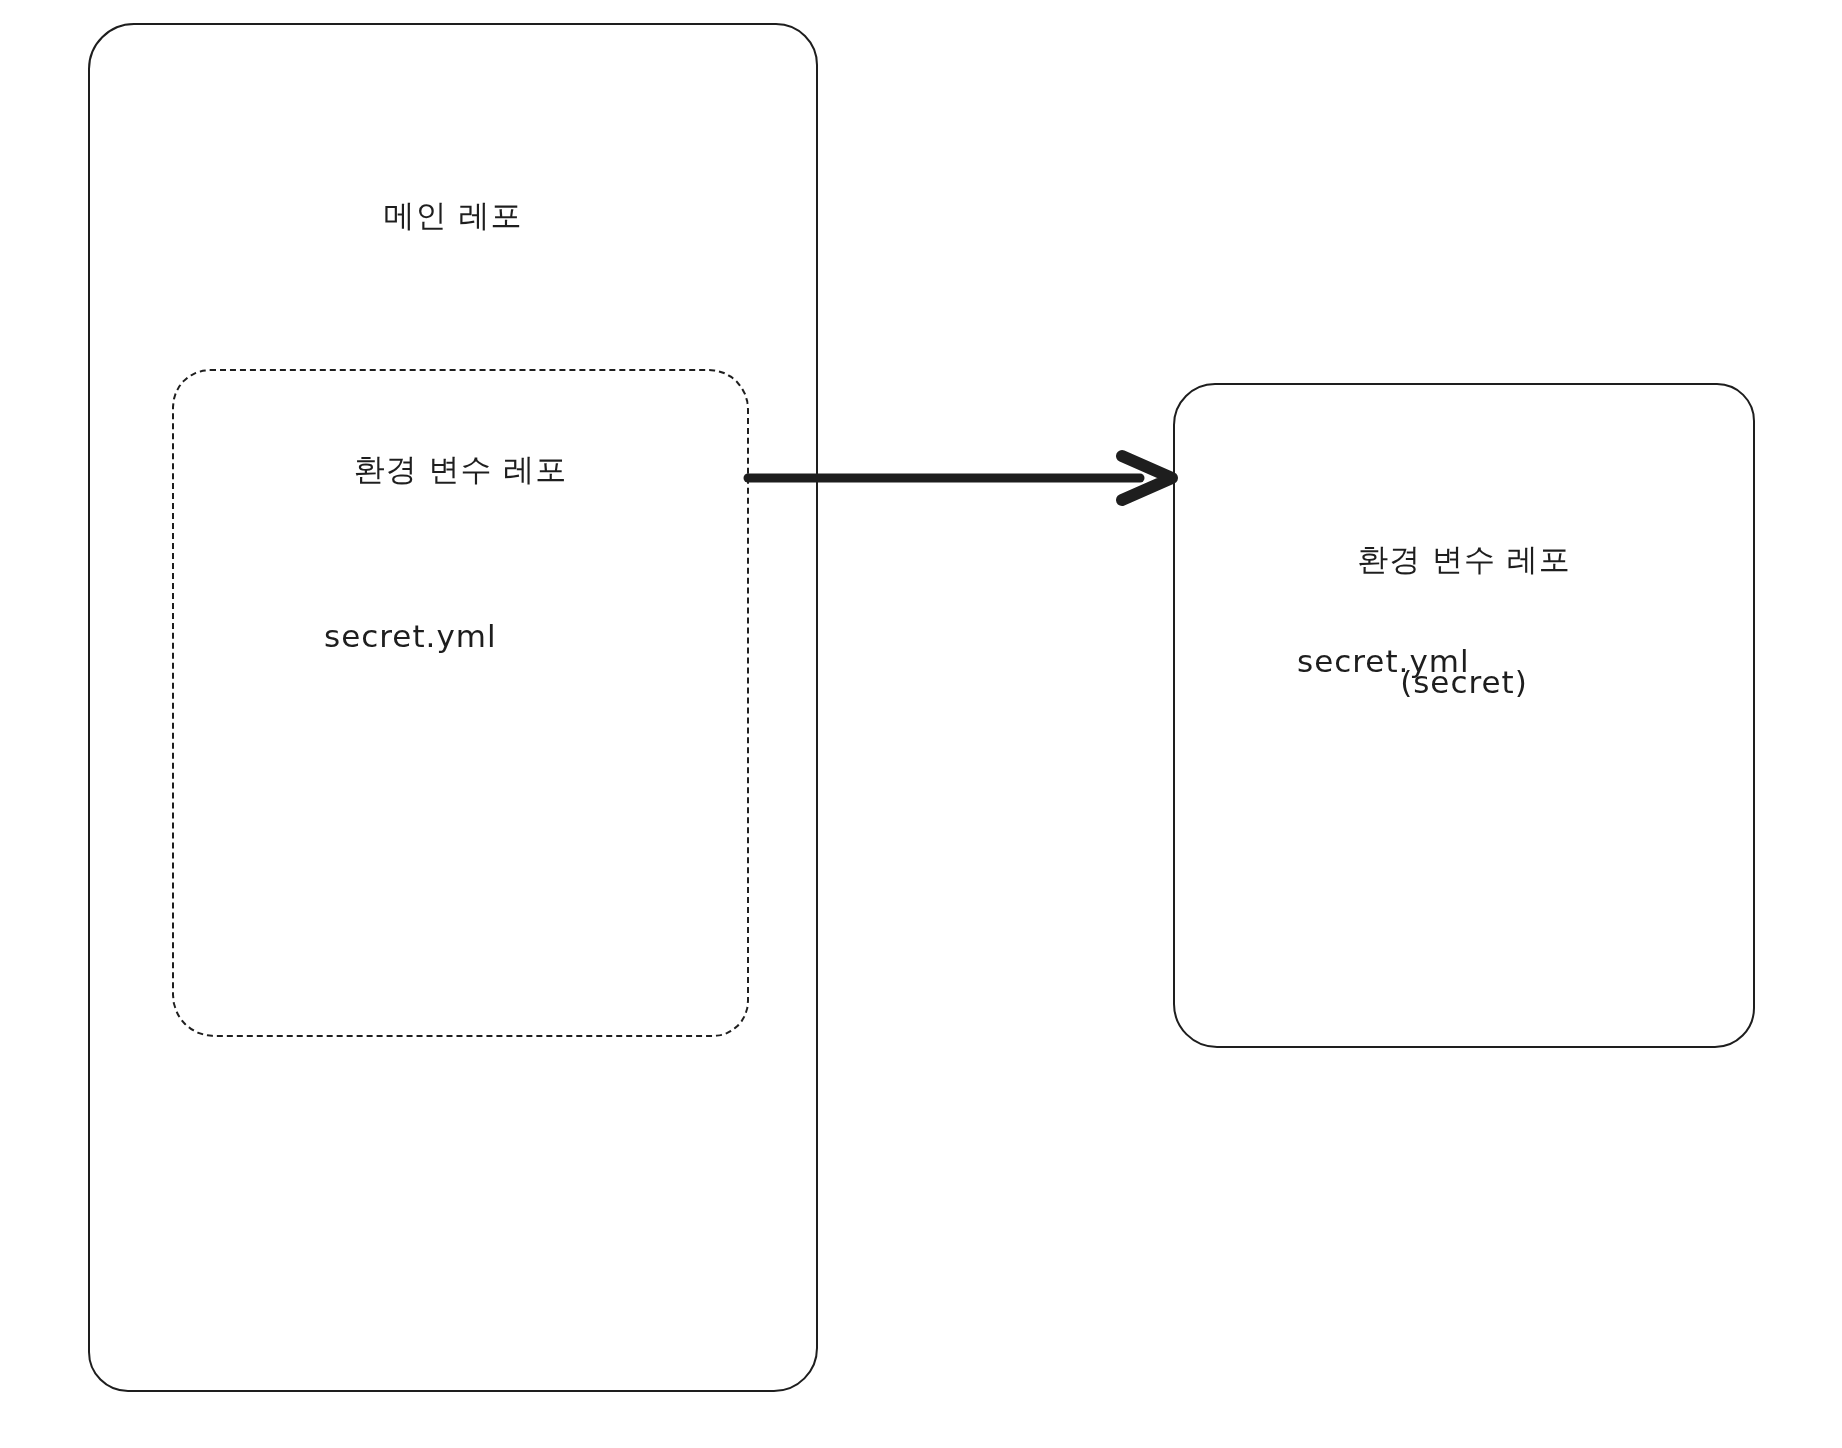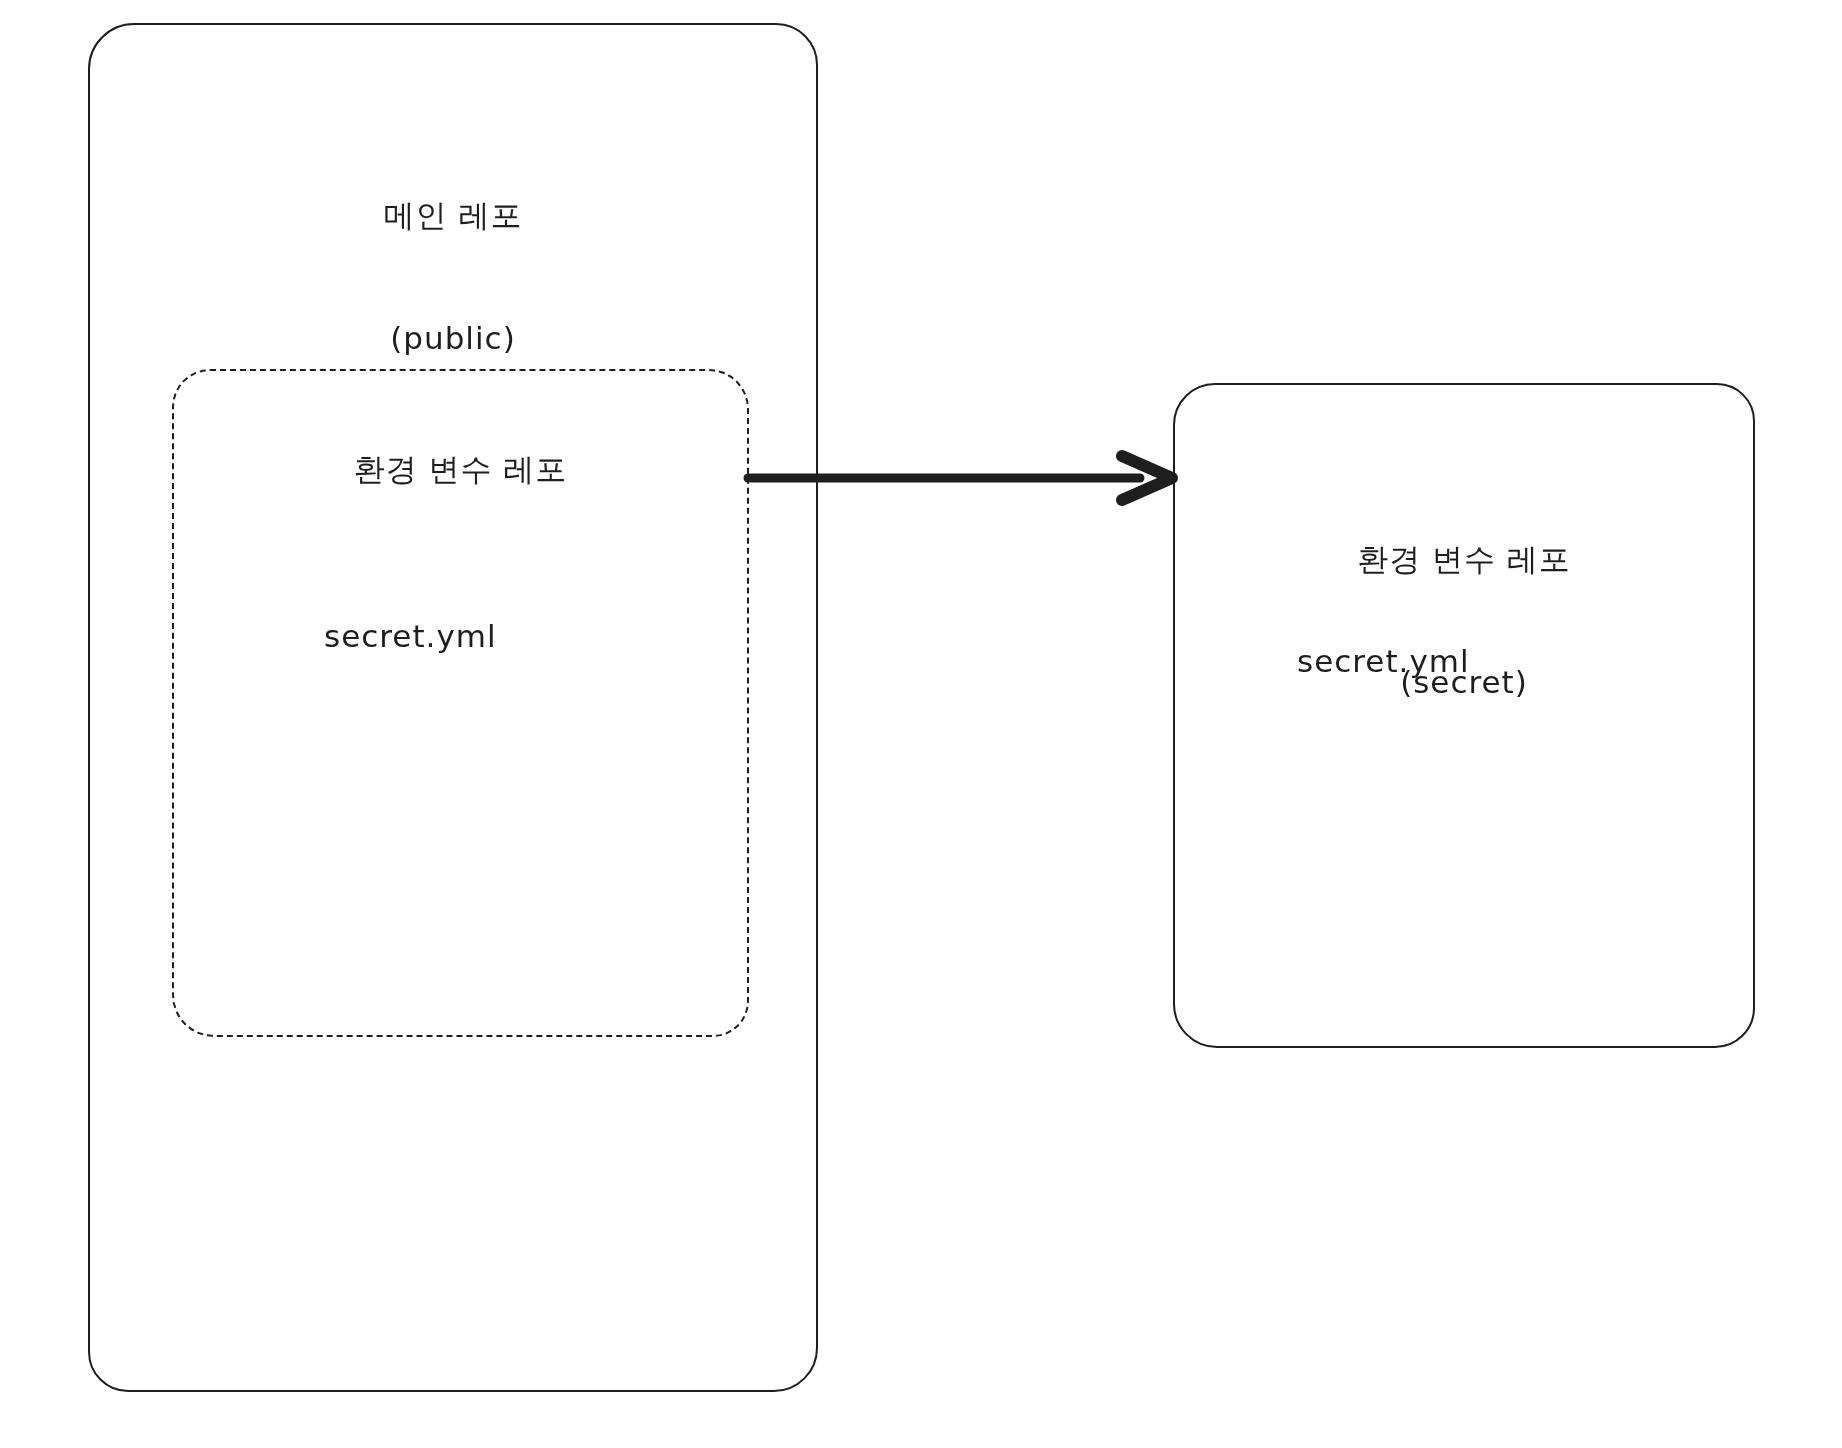--- a/index.html
+++ b/index.html
@@ -83,21 +83,20 @@
   }
 </style>
 </head>
 <body>
 
 <div class="canvas">
 
   <div class="box main-repo">
     <div class="box-title">
       <div>메인 레포</div>
-      <div>(public)</div>
     </div>
 
     <div class="box env-repo">
       <div class="box-title">환경 변수 레포</div>
       <div class="file-label">secret.yml</div>
     </div>
   </div>
 
   <svg class="arrow-svg" viewBox="0 0 445 80" aria-hidden="true">
     <line x1="8" y1="38" x2="400" y2="38" stroke="#1e1e1e" stroke-width="9" stroke-linecap="round"></line>

